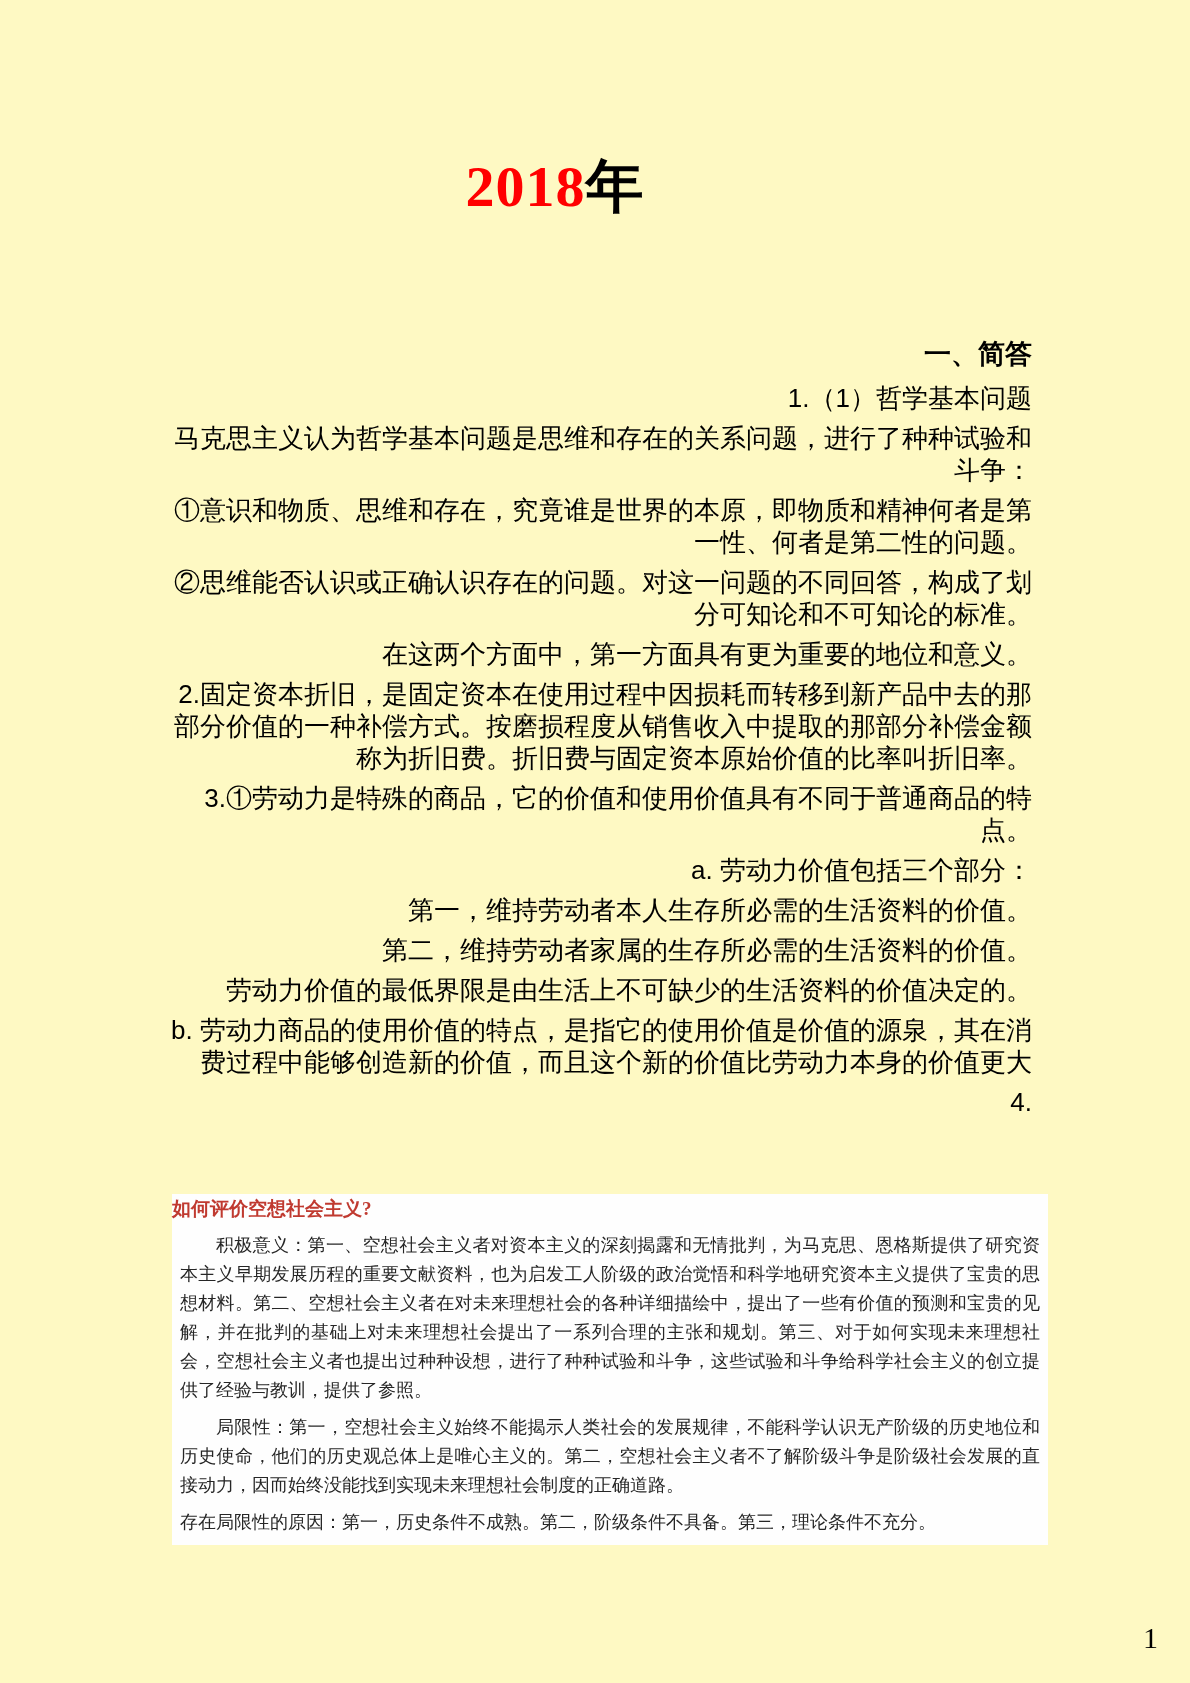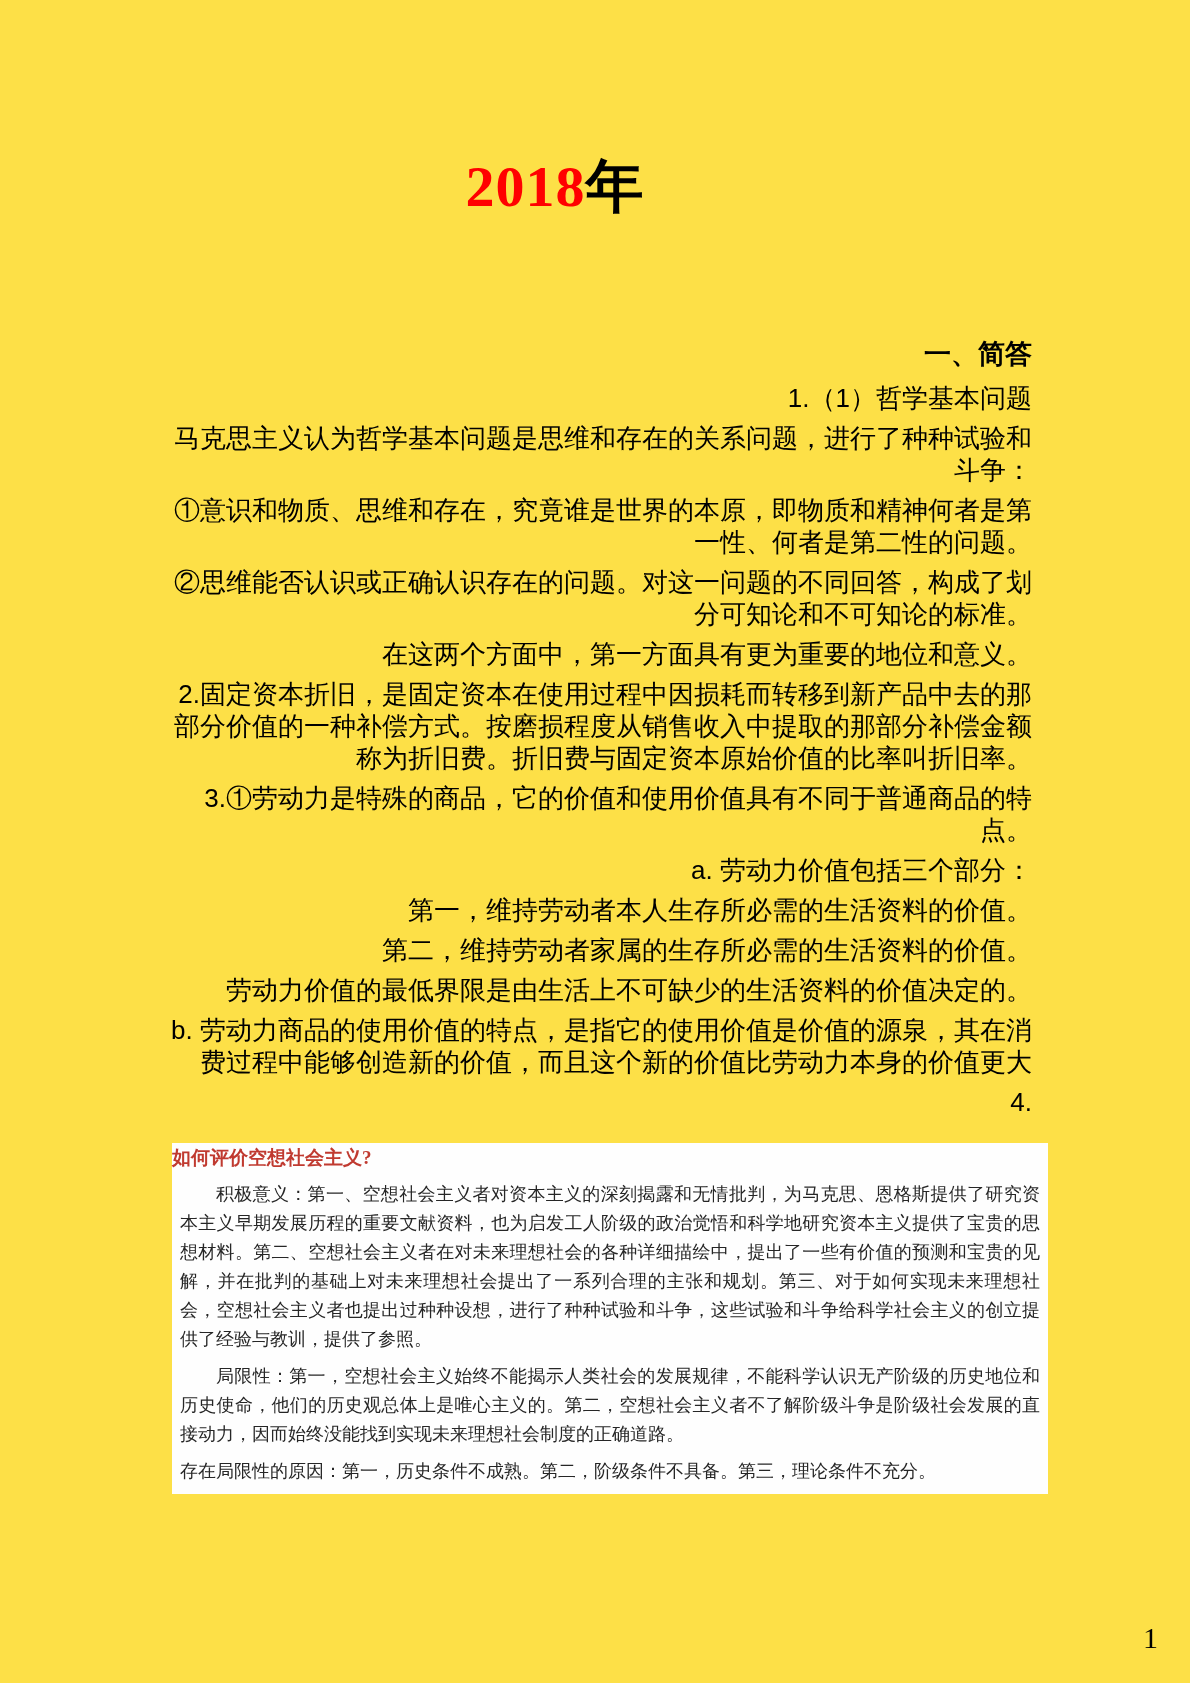--- a/index.html
+++ b/index.html
@@ -4,21 +4,21 @@
 <style>
   html, body {
     margin: 0;
     padding: 0;
     background: #ffffff;
   }
   .page {
     position: relative;
     width: 1190px;
     height: 1683px;
-    background: #fde047;
+    background: #fef9c3;
     overflow: hidden;
     font-family: "Liberation Sans", sans-serif;
     color: #000000;
   }
   
   .doc-title {
     position: absolute;
     top: 148px;
     left: 0;
     width: 1110px;
@@ -49,21 +49,21 @@
     font-size: 27px;
     font-weight: bold;
     margin: 0 0 12px 0;
   }
   .main-body p {
     margin: 4px 0 8px 0;
   }
   
   .scan-block {
     position: absolute;
-    top: 1143px;
+    top: 1194px;
     left: 172px;
     width: 876px;
     font-family: "Liberation Serif", serif;
     font-size: 18px;
     line-height: 29px;
     color: #262626;
     background: #fefefe;
   }
   .scan-heading {
     color: #c03a30;

